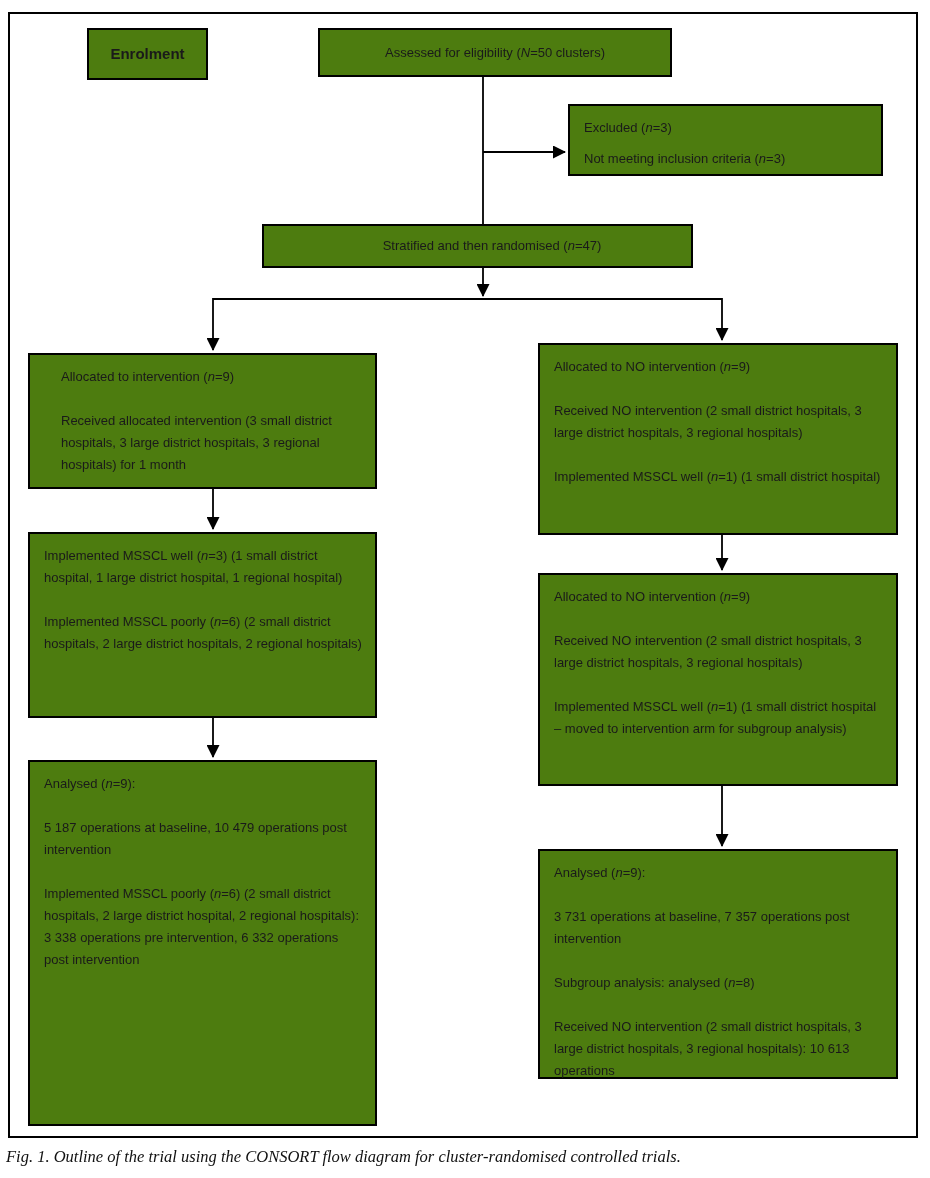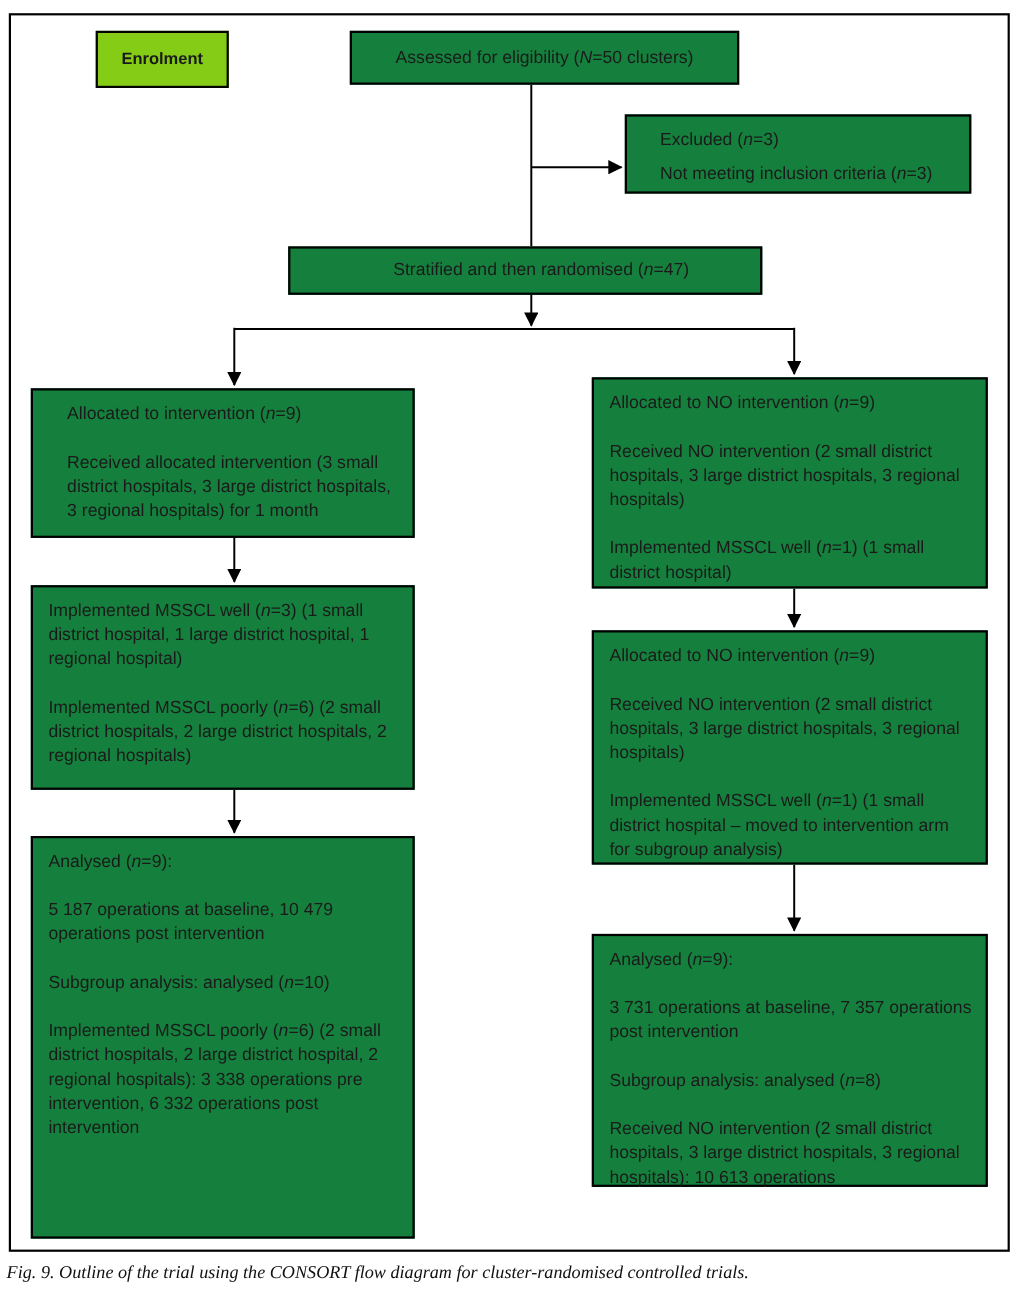--- a/index.html
+++ b/index.html
@@ -14,36 +14,36 @@
   .outer-frame {
     position: absolute;
     left: 8px; top: 12px;
     width: 910px; height: 1126px;
     border: 2px solid #000;
     box-sizing: border-box;
   }
   .box {
     position: absolute;
     border: 2px solid #000;
-    background: #15803d;
+    background: #4d7c0f;
     box-sizing: border-box;
-    font-size: 16px;
+    font-size: 13px;
     line-height: 22px;
   }
   .center-box {
     display: flex;
     align-items: center;
     justify-content: center;
     text-align: center;
     padding: 0 10px;
   }
   .text-box { padding: 11px 12px 0 14px; }
   .text-box p { margin: 0 0 22px 0; }
   .text-box p:last-child { margin-bottom: 0; }
-  .tight p { margin: 0 0 9px 16px; }
+  .tight p { margin: 0 0 9px 0; }
   .enrolment {
     font-weight: bold;
     font-size: 15px;
   }
   #connectors {
     position: absolute;
     left: 0; top: 0;
     pointer-events: none;
   }
   #connectors line { stroke: #000; stroke-width: 1.8; }
@@ -76,21 +76,21 @@
     <line x1="483" y1="268" x2="483" y2="296" marker-end="url(#ah)"></line>
     <line x1="213" y1="299" x2="722" y2="299"></line>
     <line x1="213" y1="298" x2="213" y2="350" marker-end="url(#ah)"></line>
     <line x1="722" y1="298" x2="722" y2="340" marker-end="url(#ah)"></line>
     <line x1="213" y1="489" x2="213" y2="529" marker-end="url(#ah)"></line>
     <line x1="213" y1="718" x2="213" y2="757" marker-end="url(#ah)"></line>
     <line x1="722" y1="535" x2="722" y2="570" marker-end="url(#ah)"></line>
     <line x1="722" y1="786" x2="722" y2="846" marker-end="url(#ah)"></line>
   </svg>
 
-  <div class="box center-box enrolment" style="left: 87px; top: 28px; width: 121px; height: 52px; background-color: #84cc16;">
+  <div class="box center-box enrolment" style="left: 87px; top: 28px; width: 121px; height: 52px; background-color: #4d7c0f;">
     <span>Enrolment</span>
   </div>
 
   <div class="box center-box" style="left:318px; top:28px; width:354px; height:49px;">
     <span>Assessed for eligibility (<i>N</i>=50 clusters)</span>
   </div>
 
   <div class="box text-box tight" style="left:568px; top:104px; width:315px; height:72px;">
     <p>Excluded (<i>n</i>=3)</p>
     <p>Not meeting inclusion criteria (<i>n</i>=3)</p>
@@ -106,21 +106,20 @@
   </div>
 
   <div class="box text-box" style="left:28px; top:532px; width:349px; height:186px;">
     <p>Implemented MSSCL well (<i>n</i>=3) (1 small district hospital, 1 large district hospital, 1 regional hospital)</p>
     <p>Implemented MSSCL poorly (<i>n</i>=6) (2 small district hospitals, 2 large district hospitals, 2 regional hospitals)</p>
   </div>
 
   <div class="box text-box" style="left:28px; top:760px; width:349px; height:366px;">
     <p>Analysed (<i>n</i>=9):</p>
     <p>5 187 operations at baseline, 10 479 operations post intervention</p>
-    <p>Subgroup analysis: analysed (<i>n</i>=10)</p>
     <p>Implemented MSSCL poorly (<i>n</i>=6) (2 small district hospitals, 2 large district hospital, 2 regional hospitals): 3 338 operations pre intervention, 6 332 operations post intervention</p>
   </div>
 
   <div class="box text-box" style="left:538px; top:343px; width:360px; height:192px;">
     <p>Allocated to NO intervention (<i>n</i>=9)</p>
     <p>Received NO intervention (2 small district hospitals, 3 large district hospitals, 3 regional hospitals)</p>
     <p>Implemented MSSCL well (<i>n</i>=1) (1 small district hospital)</p>
   </div>
 
   <div class="box text-box" style="left:538px; top:573px; width:360px; height:213px;">
@@ -129,15 +128,15 @@
     <p>Implemented MSSCL well (<i>n</i>=1) (1 small district hospital – moved to intervention arm for subgroup analysis)</p>
   </div>
 
   <div class="box text-box" style="left:538px; top:849px; width:360px; height:230px;">
     <p>Analysed (<i>n</i>=9):</p>
     <p>3 731 operations at baseline, 7 357 operations post intervention</p>
     <p>Subgroup analysis: analysed (<i>n</i>=8)</p>
     <p>Received NO intervention (2 small district hospitals, 3 large district hospitals, 3 regional hospitals): 10 613 operations</p>
   </div>
 
-  <div class="caption">Fig. 9. Outline of the trial using the CONSORT flow diagram for cluster-randomised controlled trials.</div>
+  <div class="caption">Fig. 1. Outline of the trial using the CONSORT flow diagram for cluster-randomised controlled trials.</div>
 
 </div>
 
 </body></html>

